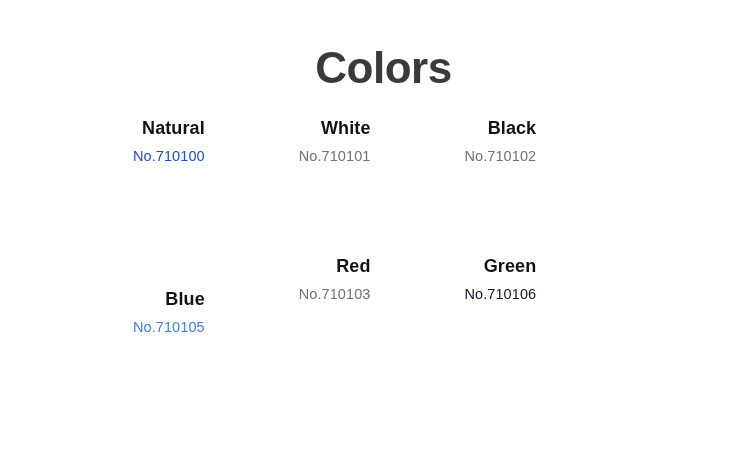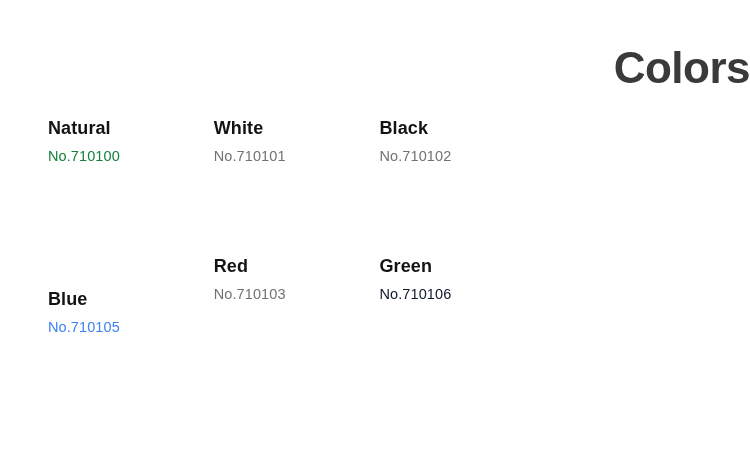--- a/index.html
+++ b/index.html
@@ -18,21 +18,21 @@
   .page {
     position: relative;
     width: 750px;
     height: 456px;
     box-sizing: border-box;
   }
 
   .page-title {
     margin: 0;
     padding-top: 46px;
-    text-align: right;
+    text-align: center;
     font-size: 44px;
     line-height: 1.0;
     font-weight: 700;
     letter-spacing: -0.5px;
     color: #3a3a3a;
     font-family: "Liberation Sans", sans-serif;
     padding-left: 17px;
   }
 
   .swatch-grid {
@@ -49,21 +49,21 @@
     margin-top: 27px;
   }
 
   .grid-row-2 {
     margin-top: 22px;
   }
 
   .swatch-cell {
     display: flex;
     flex-direction: column;
-    align-items: flex-start;
+    align-items: flex-end;
   }
 
   .swatch-cell.is-empty {
     visibility: hidden;
   }
 
   .swatch-name {
     text-align: center;
     font-size: 18px;
     line-height: 22px;
@@ -93,21 +93,21 @@
 <body style="background: rgb(255, 255, 255);">
 
 <div class="page">
 
   <h1 class="page-title" style="color: rgb(58, 58, 58);">Colors</h1>
 
   <div class="swatch-grid grid-row-1">
 
     <div class="swatch-cell">
       <div class="swatch-name" style="color: rgb(19, 19, 19);">Natural</div>
-      <div class="swatch-code" style="color: #15803d;">No.710100</div>
+      <div class="swatch-code" style="color: #1d4ed8;">No.710100</div>
       <div class="swatch-chip" style="background-color: rgb(230, 230, 230);"></div>
     </div>
 
     <div class="swatch-cell">
       <div class="swatch-name" style="color: rgb(19, 19, 19);">White</div>
       <div class="swatch-code" style="color: rgb(112, 114, 117);">No.710101</div>
       <div class="swatch-chip" style="background-color: rgb(246, 247, 247);"></div>
     </div>
 
     <div class="swatch-cell">

